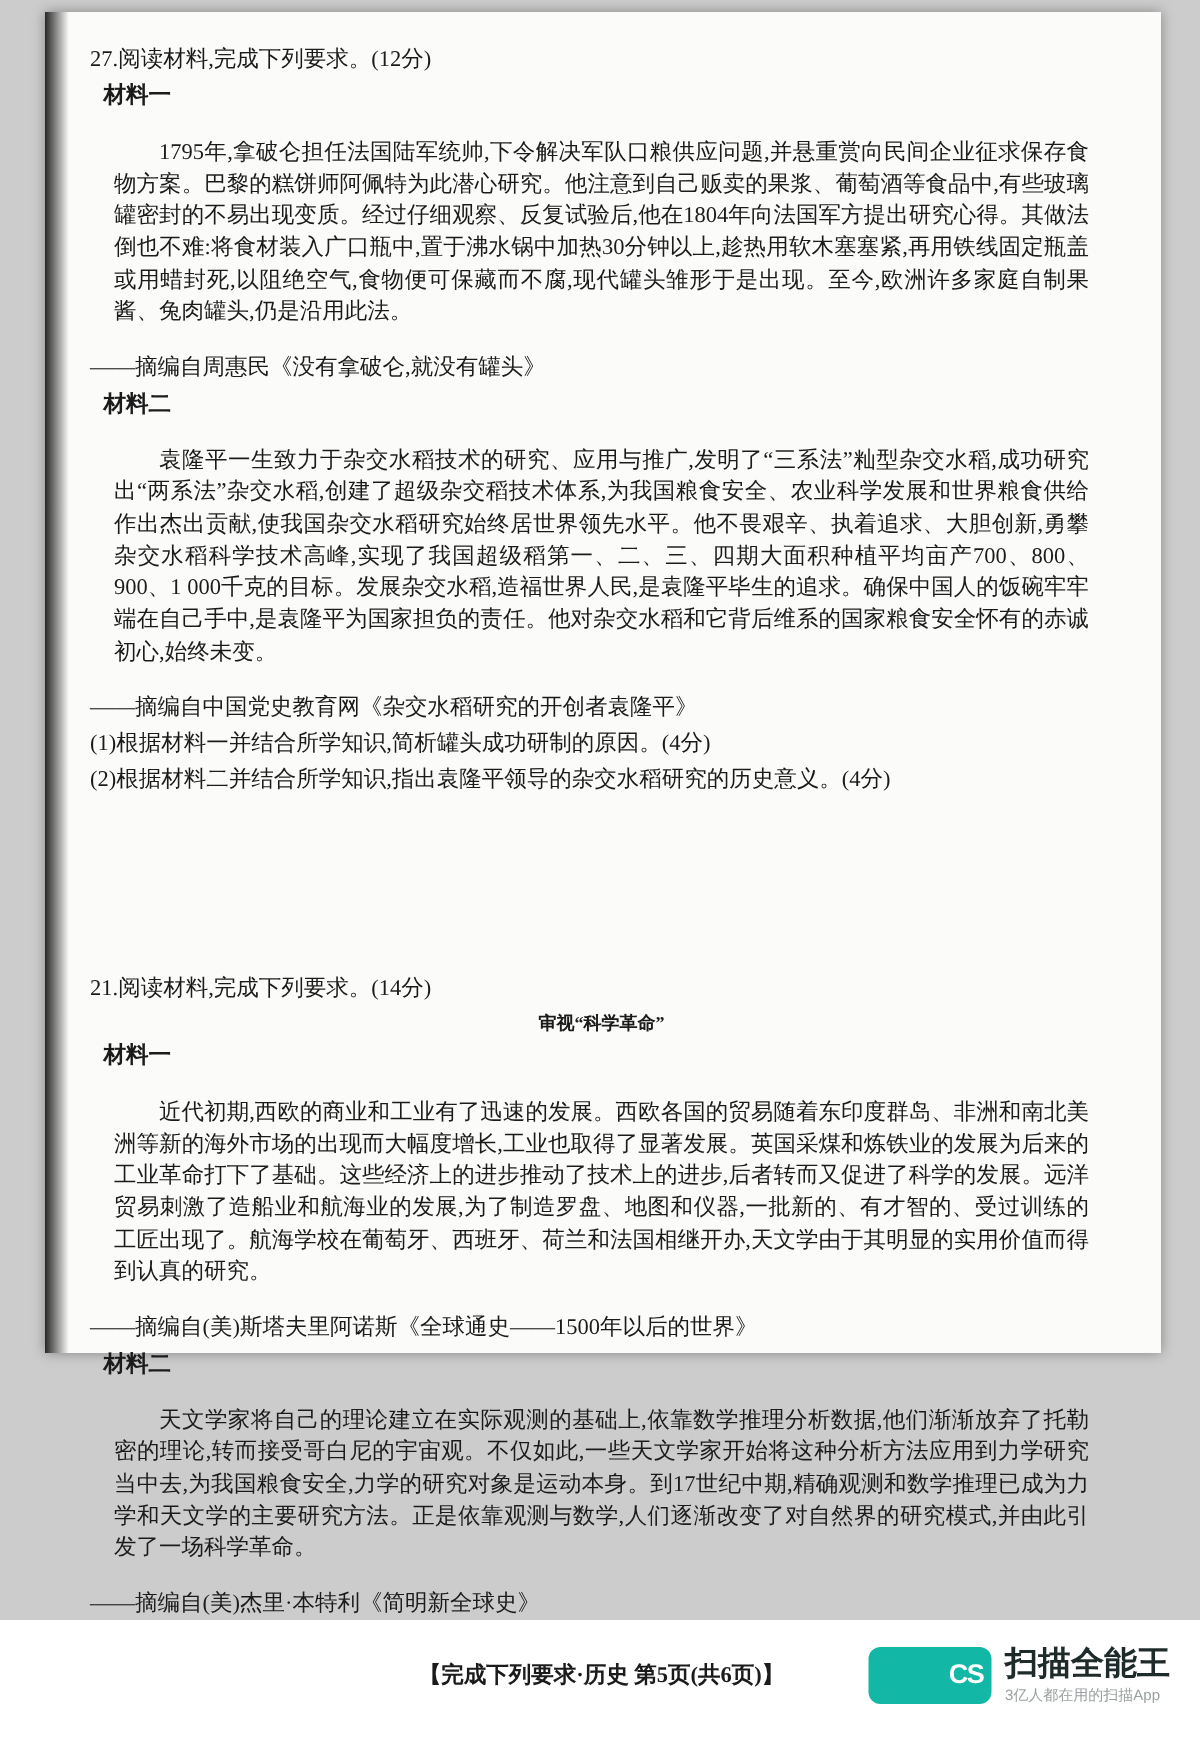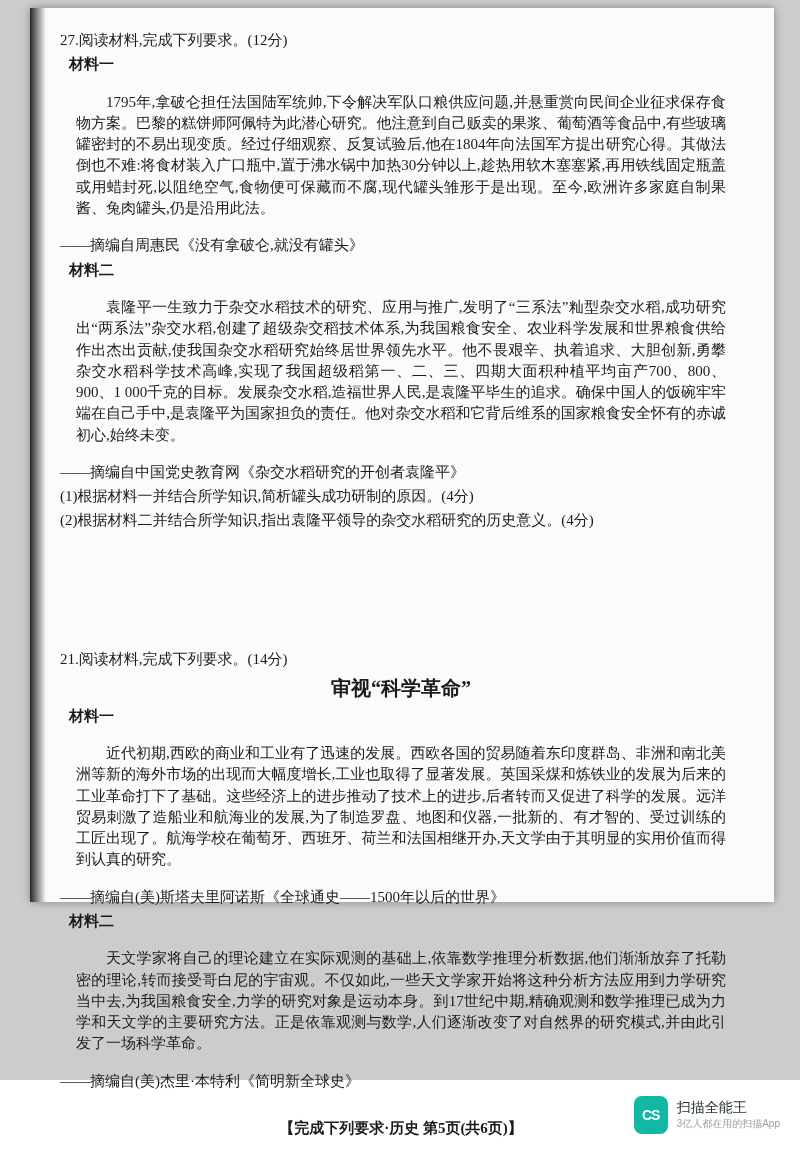--- a/index.html
+++ b/index.html
@@ -22,35 +22,35 @@
   .content{
     position:absolute;left:30px;right:32px;top:22px;
     color:#1b1b1b;font-size:15px;line-height:1.42;
   }
   .q-header{margin:0 0 2px 0;}
   .mat-label{font-weight:bold;padding-left:.6em;margin-top:3px;}
   .para{margin:16px;text-indent:2em;text-align:justify;}
   .source{text-align:left;margin:1px 0 3px 0;}
   .subq{padding-left:2.2em;text-indent:-2.2em;text-align:justify;margin-top:2px;}
   .q28-block{margin-top:118px;}
-  .center-title{text-align:center;font-weight:bold;font-size:20px;margin:4px 0 2px 0;}
+  .center-title{text-align:center;font-weight:bold;font-size:12px;margin:4px 0 2px 0;}
   .footer{text-align:center;font-weight:bold;margin-top:26px;}
   .badge{
     position:absolute;right:8px;top:1090px;
     display:flex;align-items:center;gap:9px;
     background:#ffffff;padding:6px 12px 6px 8px;border-radius:8px;
     font-family:"Liberation Sans","DejaVu Sans",sans-serif;
   }
   .badge-logo{
     width:34px;height:38px;border-radius:8px;
     color:#fff;display:flex;align-items:center;justify-content:center;
-    font-weight:bold;font-size:14px;letter-spacing:-1px;
+    font-weight:bold;font-size:18px;letter-spacing:-1px;padding-left:48px;
   }
   .badge-texts{display:flex;flex-direction:column;justify-content:center;}
-  .badge-name{font-size:14px;font-weight:normal;color:#1f2a2a;line-height:1.15;}
+  .badge-name{font-size:22px;font-weight:bold;color:#1f2a2a;line-height:1.15;}
   .badge-tag{font-size:10px;color:#9aa0a0;margin-top:2px;}
 </style>
 </head>
 <body>
 
 <div class="bottom-band"></div>
 
 <div class="page">
   <div class="edge-shadow"></div>
   <div class="content">

